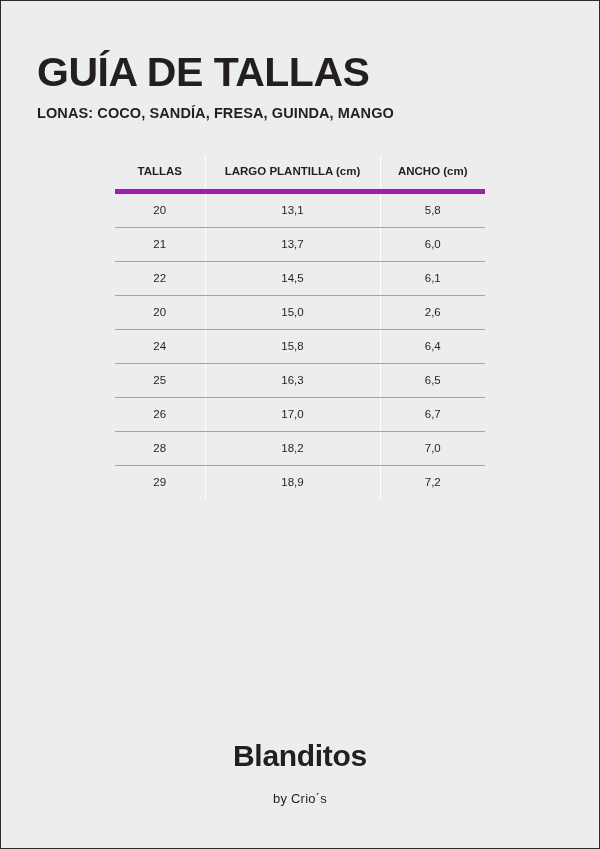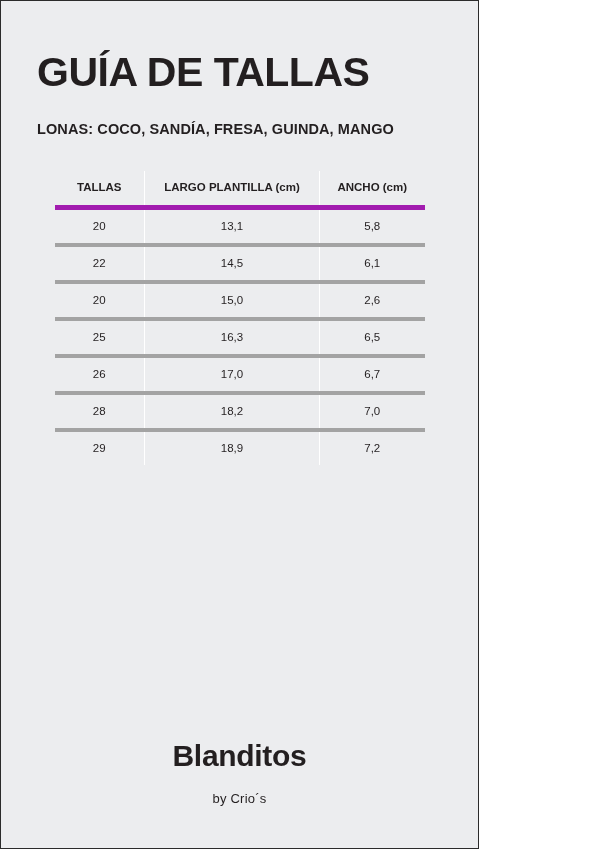--- a/index.html
+++ b/index.html
@@ -9,39 +9,39 @@
   body {
     width: 600px;
     height: 849px;
     background: #ffffff;
     font-family: "Liberation Sans", sans-serif;
     -webkit-font-smoothing: antialiased;
   }
   .page {
     position: relative;
     box-sizing: border-box;
-    width: 479px;
+    width: 600px;
     height: 849px;
     background: #ecedef;
     border: 1px solid #2b2b2b;
     overflow: hidden;
   }
   .header {
     padding: 50px 0 0 36px;
   }
   .title {
     font-size: 41px;
     font-weight: bold;
     letter-spacing: -0.5px;
     color: #231f20;
     line-height: 1.05;
     margin: 0;
   }
   .subtitle {
-    margin-top: 27px;
+    margin-top: 11px;
     font-size: 14.5px;
     font-weight: bold;
     color: #231f20;
     letter-spacing: 0.1px;
   }
   .table-wrap {
     margin-top: 34px;
     display: flex;
     justify-content: center;
   }
@@ -56,21 +56,21 @@
     color: #231f20;
     padding: 10px 0 12px 0;
     text-align: center;
     border-bottom: 5px solid #a21caf;
   }
   table.size-table td {
     font-size: 11.5px;
     color: #231f20;
     text-align: center;
     padding: 10px 0 11px 0;
-    border-bottom: 4px solid #a3a3a3;
+    border-bottom: 1px solid #a3a3a3;
   }
   table.size-table tr td:nth-child(2),
   table.size-table tr th:nth-child(2) {
     border-left: 1px solid #ffffff;
     border-right: 1px solid #ffffff;
   }
   table.size-table tr:last-child td {
     border-bottom: none;
   }
   col.c1 { width: 90px; }
@@ -122,28 +122,38 @@
           <th>ANCHO (cm)</th>
         </tr>
       </thead>
       <tbody>
         <tr>
           <td>20</td>
           <td>13,1</td>
           <td>5,8</td>
         </tr>
         <tr>
+          <td>21</td>
+          <td>13,7</td>
+          <td>6,0</td>
+        </tr>
+        <tr>
           <td>22</td>
           <td>14,5</td>
           <td>6,1</td>
         </tr>
         <tr>
           <td>20</td>
           <td>15,0</td>
           <td>2,6</td>
+        </tr>
+        <tr>
+          <td>24</td>
+          <td>15,8</td>
+          <td>6,4</td>
         </tr>
         <tr>
           <td>25</td>
           <td>16,3</td>
           <td>6,5</td>
         </tr>
         <tr>
           <td>26</td>
           <td>17,0</td>
           <td>6,7</td>

